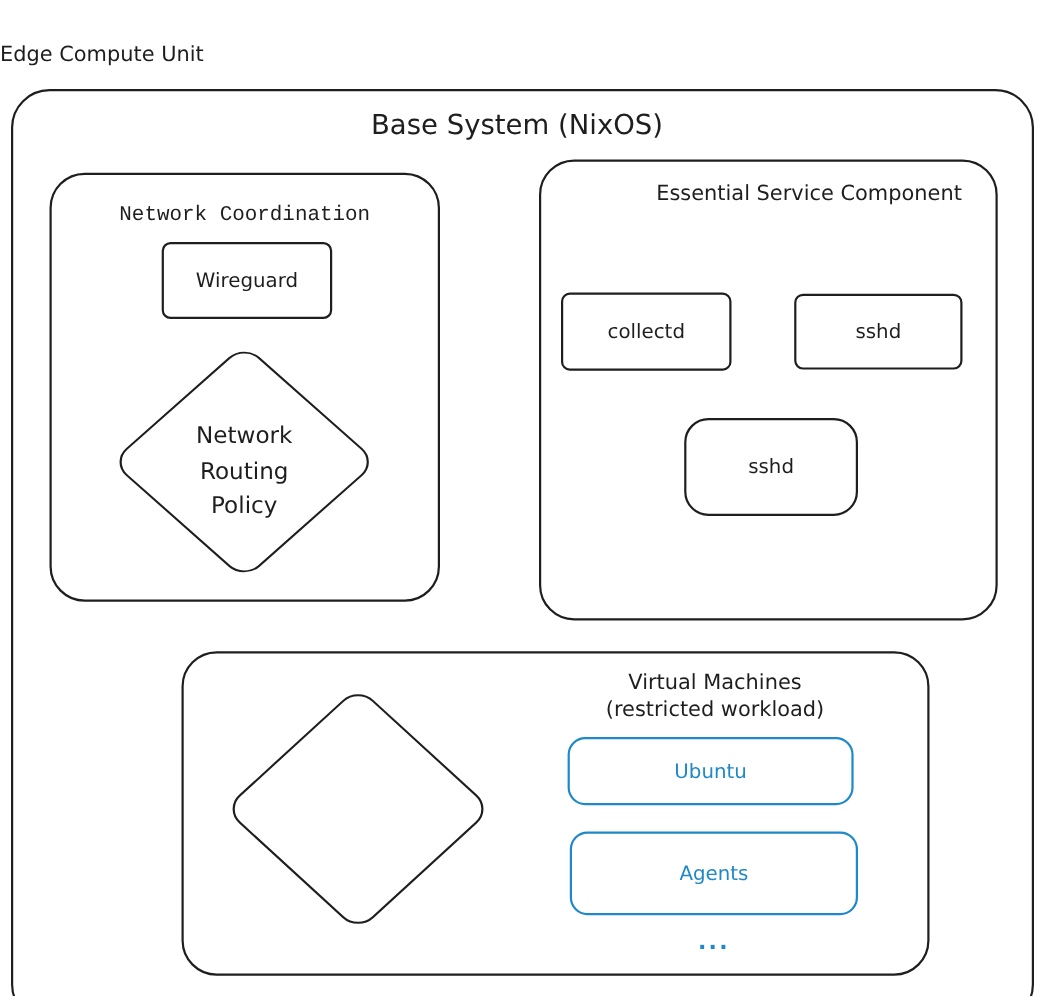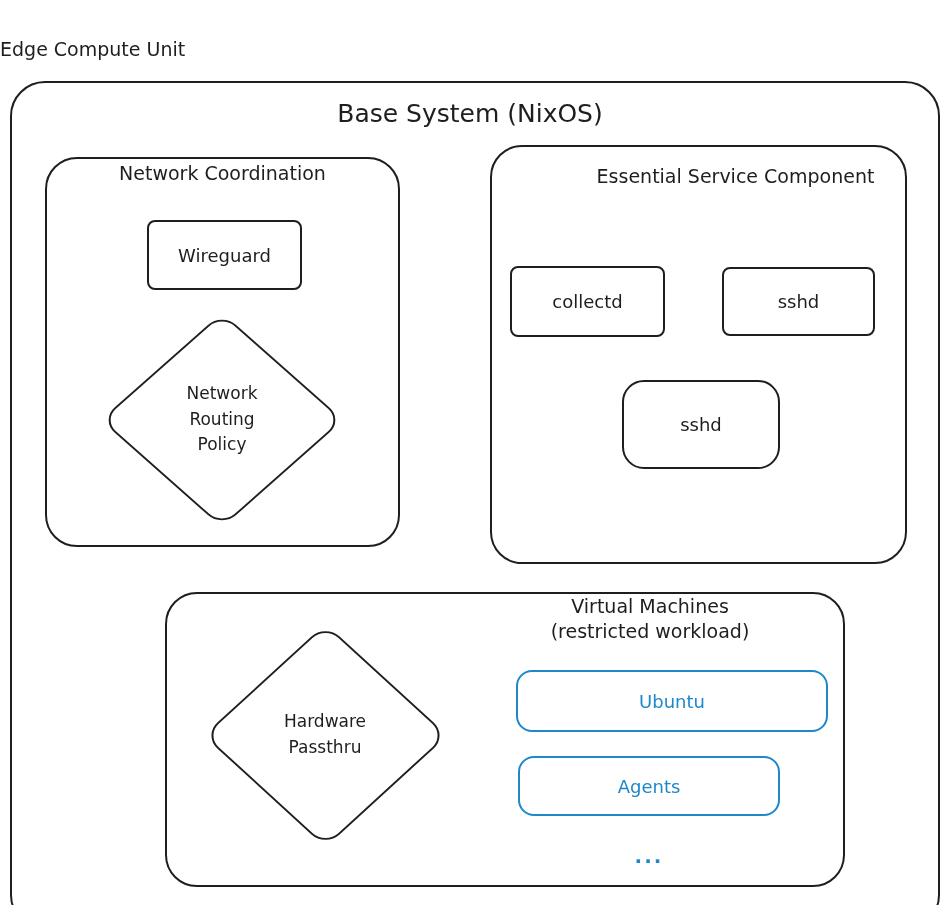--- a/index.html
+++ b/index.html
@@ -41,39 +41,39 @@
   }
   .label{
     position:absolute;
     text-align:center;
     white-space:pre-line;
     line-height:1.32;
   }
   .title{font-size:19px;}
   .big-label{font-size:25px;}
   .section-label{font-size:19px;}
-  .diamond-label{font-size:17px;line-height:1.5;}
+  .diamond-label{font-size:21px;line-height:1.5;}
   .blue{border-color:var(--accent);color:var(--accent);}
   .blue-text{color:var(--accent);}
   .ellipsis{
     font-size:20px;font-weight:bold;letter-spacing:2px;
   }
 </style>
 </head>
 <body>
 
 <div class="canvas">
 
   <div class="label title" style="left:0;top:11;width:915;">Edge Compute Unit</div>
 
   <div class="box" style="left:10px;top:44px;width:930px;height:849px;border-radius:35px;"></div>
   <div class="label big-label" style="left:10px;top:60px;width:920px;">Base System (NixOS)</div>
 
   <div class="box" style="left:45px;top:120px;width:355px;height:390px;border-radius:32px;"></div>
-  <div class="label section-label" style="left:45px;top:124px;width:355px;">Network Coordination</div>
+  <div class="label section-label" style="left:45px;top:146px;width:355px;font-family:Liberation Mono, monospace;">Network Coordination</div>
 
   <div class="node" style="left:147px;top:183px;width:155px;height:70px;">
     <span>Wireguard</span>
   </div>
 
   <div class="diamond" style="left:136px;top:297px;width:172px;height:172px;transform:scale(1,0.885) rotate(45deg);"></div>
   <div class="label diamond-label" style="left:152px;top:344px;width:140px;">Network
 Routing
 Policy</div>
 
@@ -86,30 +86,28 @@
 
   <div class="node" style="left:510px;top:229px;width:155px;height:71px;">
     <span>collectd</span>
   </div>
 
   <div class="node" style="left:622px;top:343px;width:158px;height:89px;border-radius:22px;">
     <span>sshd</span>
   </div>
 
   <div class="box" style="left:165px;top:555px;width:680px;height:295px;border-radius:32px;"></div>
-  <div class="label section-label" style="left:460px;top:557px;width:380px;text-align:center;">Virtual Machines
+  <div class="label section-label" style="left:460px;top:571px;width:380px;text-align:center;">Virtual Machines
 (restricted workload)</div>
 
   <div class="diamond" style="left:239px;top:612px;width:173px;height:173px;transform:scale(1,0.915) rotate(45deg);"></div>
-  <div class="label diamond-label" style="left:255px;top:672px;width:140px;">Hardware
-Passthru</div>
 
-  <div class="node blue" style="left:516px;top:633px;width:312px;height:62px;border-radius:16px;">
+  <div class="node blue" style="left:516px;top:633px;width:260px;height:62px;border-radius:16px;">
     <span>Ubuntu</span>
   </div>
 
-  <div class="node blue" style="left:518px;top:719px;width:262px;height:60px;border-radius:16px;">
+  <div class="node blue" style="left:518px;top:719px;width:262px;height:76px;border-radius:16px;">
     <span>Agents</span>
   </div>
 
   <div class="label blue-text ellipsis" style="left:518px;top:806px;width:262px;">...</div>
 
 </div>
 
 </body></html>

